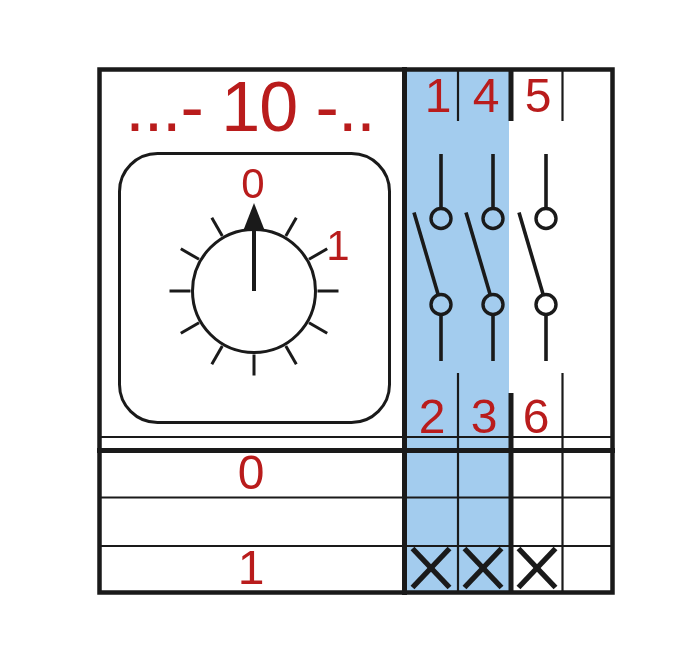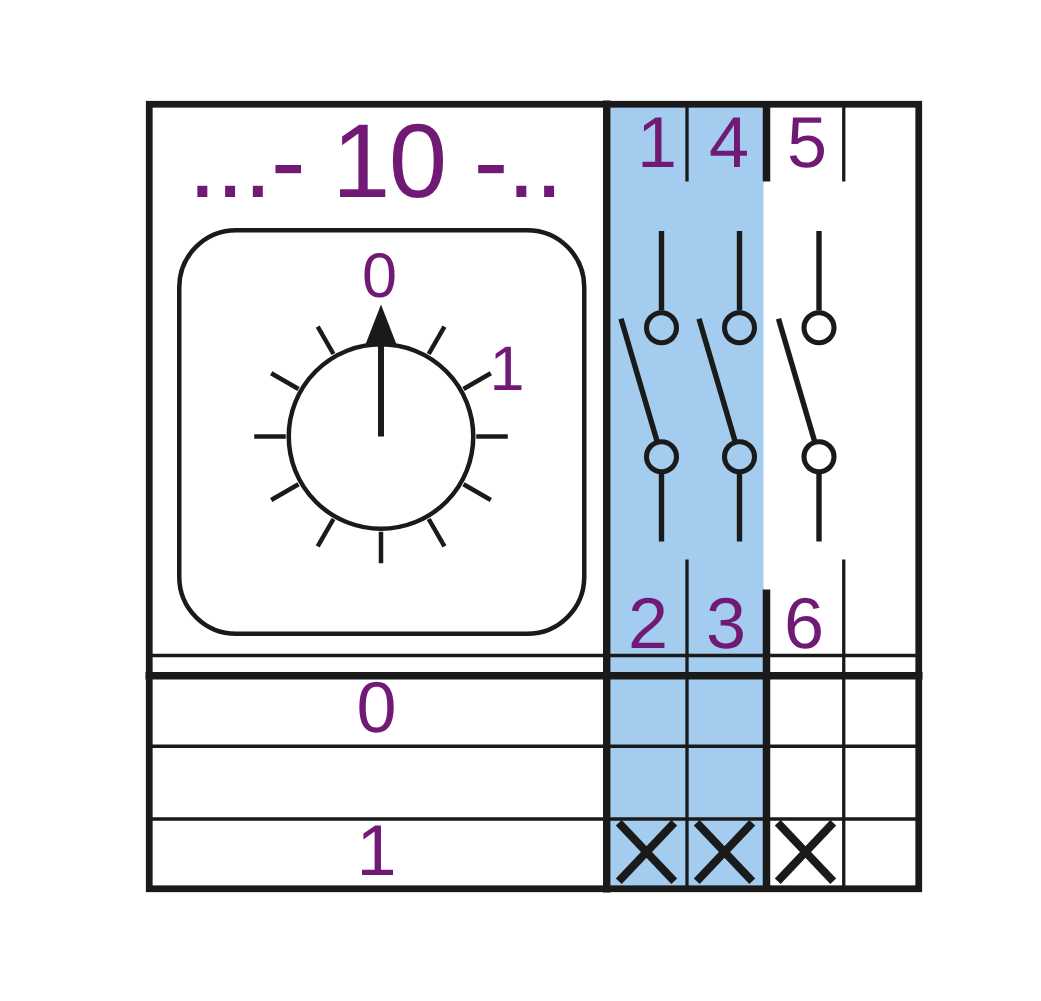--- a/index.html
+++ b/index.html
@@ -7,21 +7,21 @@
     position:relative;width:694px;height:667px;background:#ffffff;overflow:hidden;
     font-family:"Liberation Sans",sans-serif;color:#1a1a1a;
   }
   .blue-band{
     position:absolute;left:407px;top:69px;width:102px;height:524px;
     background:#A3CCEE;
   }
   svg.art{position:absolute;left:0;top:0;}
   .lbl{
     position:absolute;transform:translate(-50%,-50%);
-    line-height:1;white-space:pre;color:#701a75;
+    line-height:1;white-space:pre;color:#b91c1c;
   }
   .lbl-title{font-size:70px;letter-spacing:-1px;}
   .lbl-terminal{font-size:48px;}
   .lbl-row{font-size:48px;}
   .lbl-dial{font-size:42px;}
   .x-mark{position:absolute;}
 </style>
 </head>
 <body>
 

